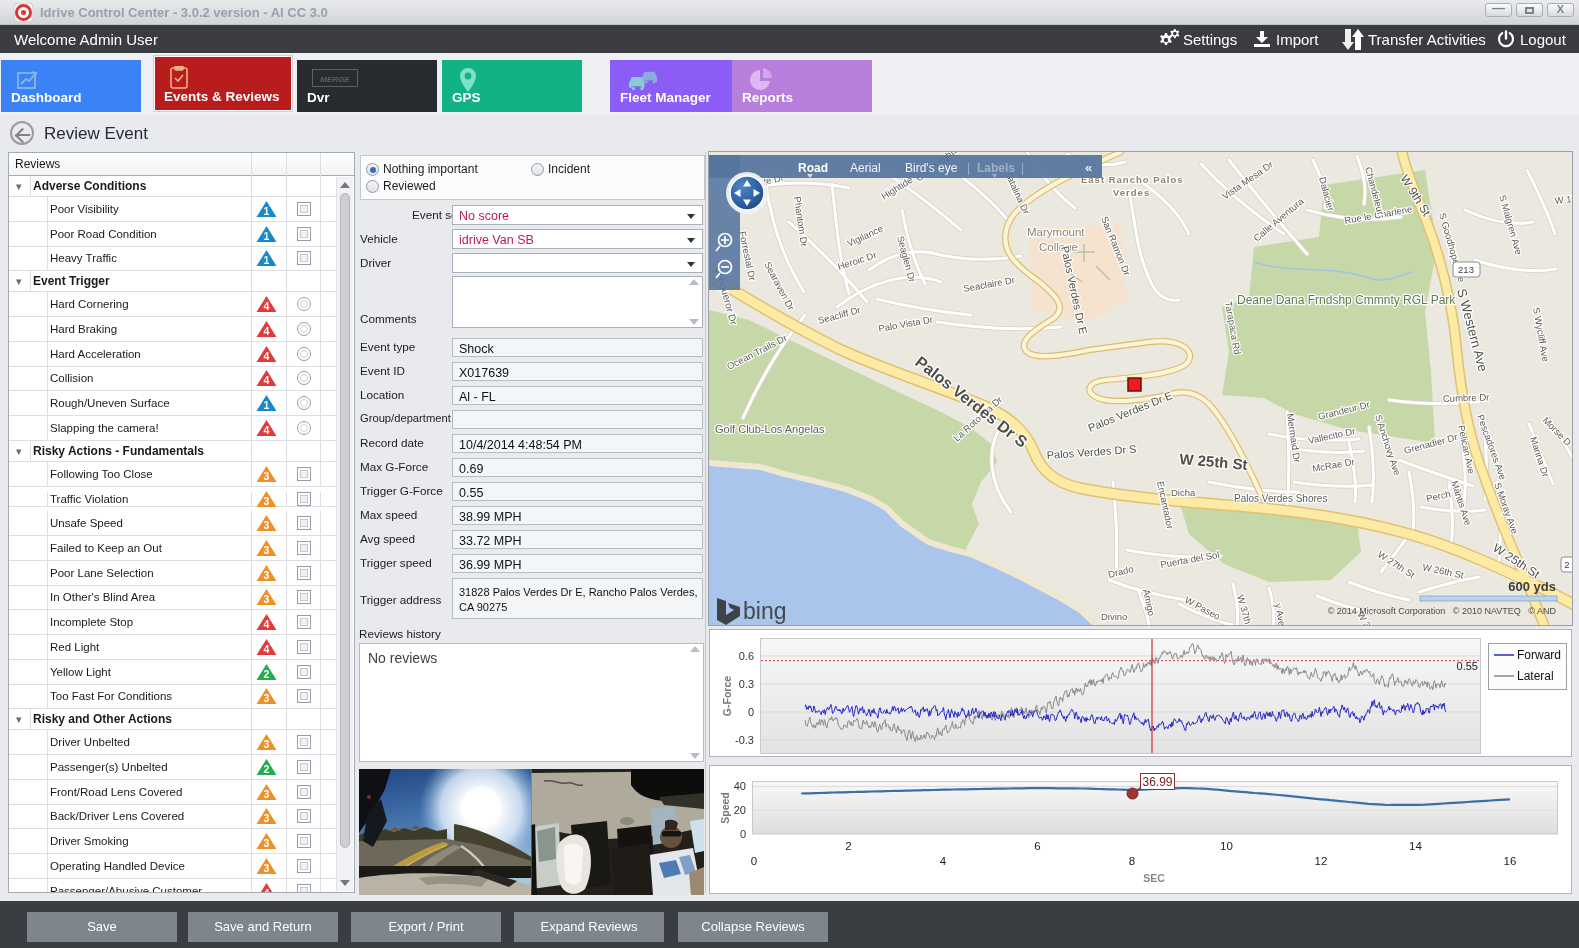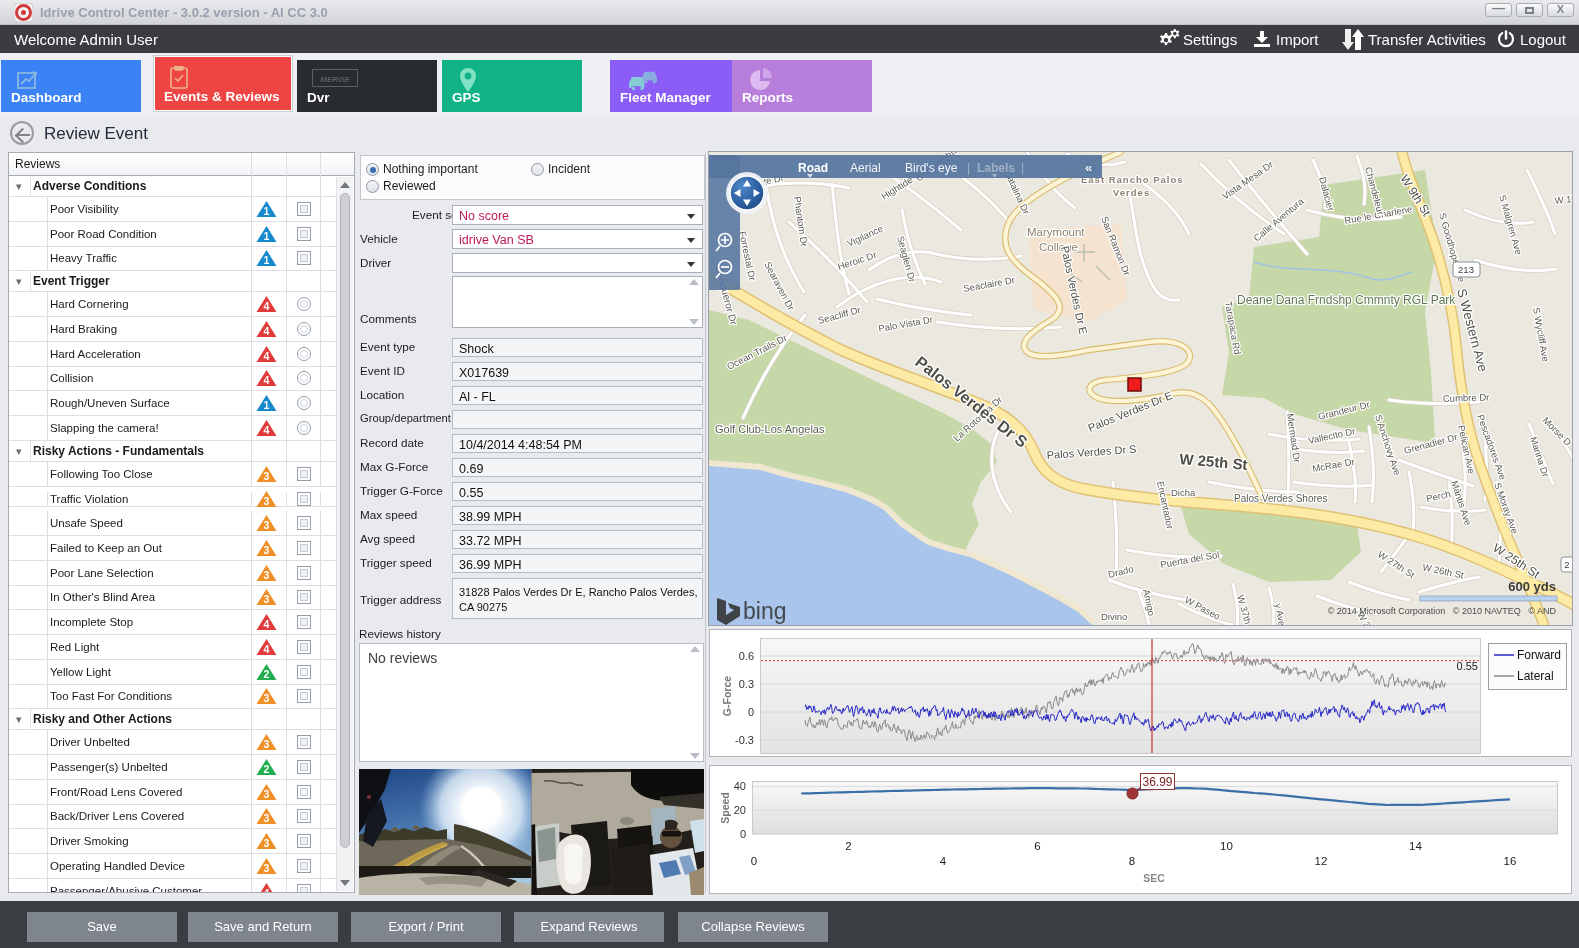--- a/index.html
+++ b/index.html
@@ -118,21 +118,21 @@
 </div>
 <div id="tabs">
  <div class="tab" style="left:1px;background:#3b82f6">
   <svg style="position:absolute;left:16px;top:8px" width="26" height="26" viewBox="0 0 26 26" fill="none" stroke="#88b7dd" stroke-width="1.8">
    <rect x="1" y="5" width="17" height="15"></rect>
         <path d="M4,16 l5,-5 l3,2 l7,-8"></path>
         <path d="M15,4 l4,1 l-1,4"></path>
   </svg>
   <span class="tlabel">Dashboard</span>
  </div>
- <div class="tab sel" style="left:153px;background:#ef4444">
+ <div class="tab sel" style="left:153px;background:#b91c1c">
   <svg style="position:absolute;left:16px;top:10px" width="22" height="26" viewBox="0 0 22 26" fill="none" stroke="#ecb288" stroke-width="1.6">
    <rect x="1" y="2" width="16" height="20" rx="2"></rect>
         <rect x="5" y="0" width="8" height="4" rx="1" fill="#ecb288"></rect>
    <path d="M5,12 l3,3 l5,-6"></path>
   </svg>
   <span class="tlabel">Events &amp; Reviews</span>
  </div>
  <div class="tab" style="left:297px;background:#282b30">
   <svg style="position:absolute;left:15px;top:9px" width="46" height="18" viewBox="0 0 46 18">
    <rect x="0.5" y="0.5" width="45" height="17" fill="none" stroke="#5c6066"></rect>

